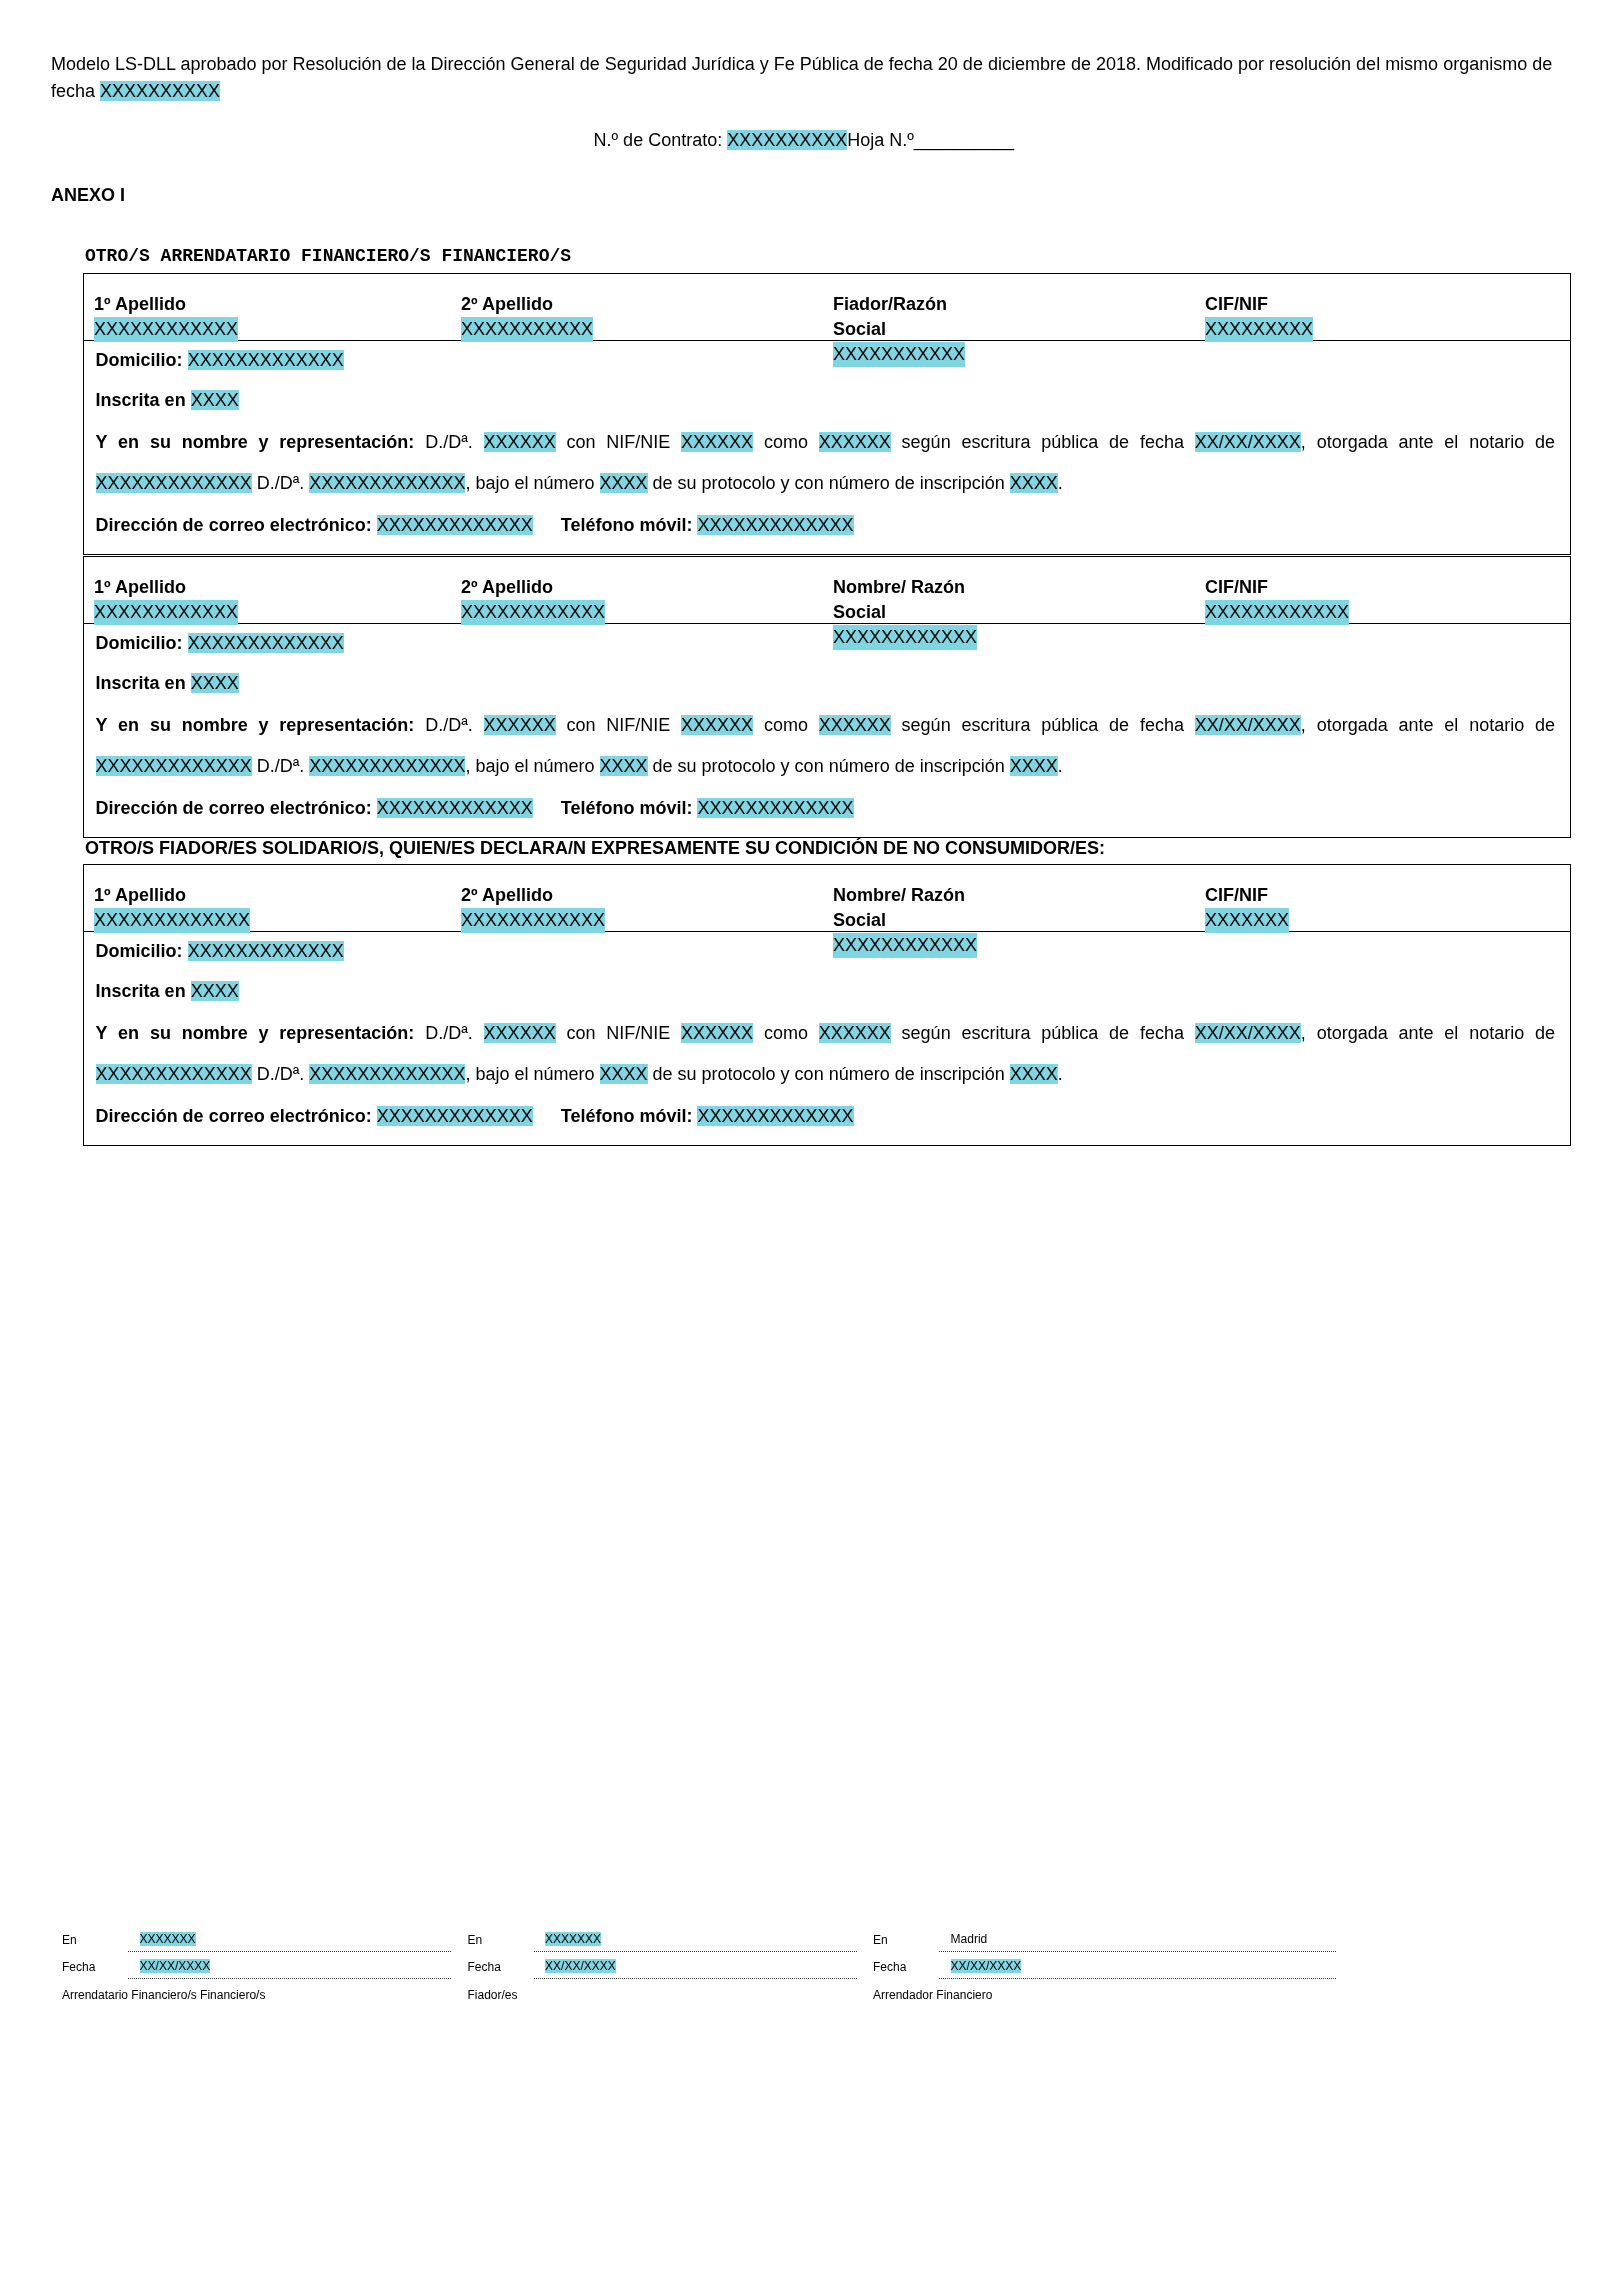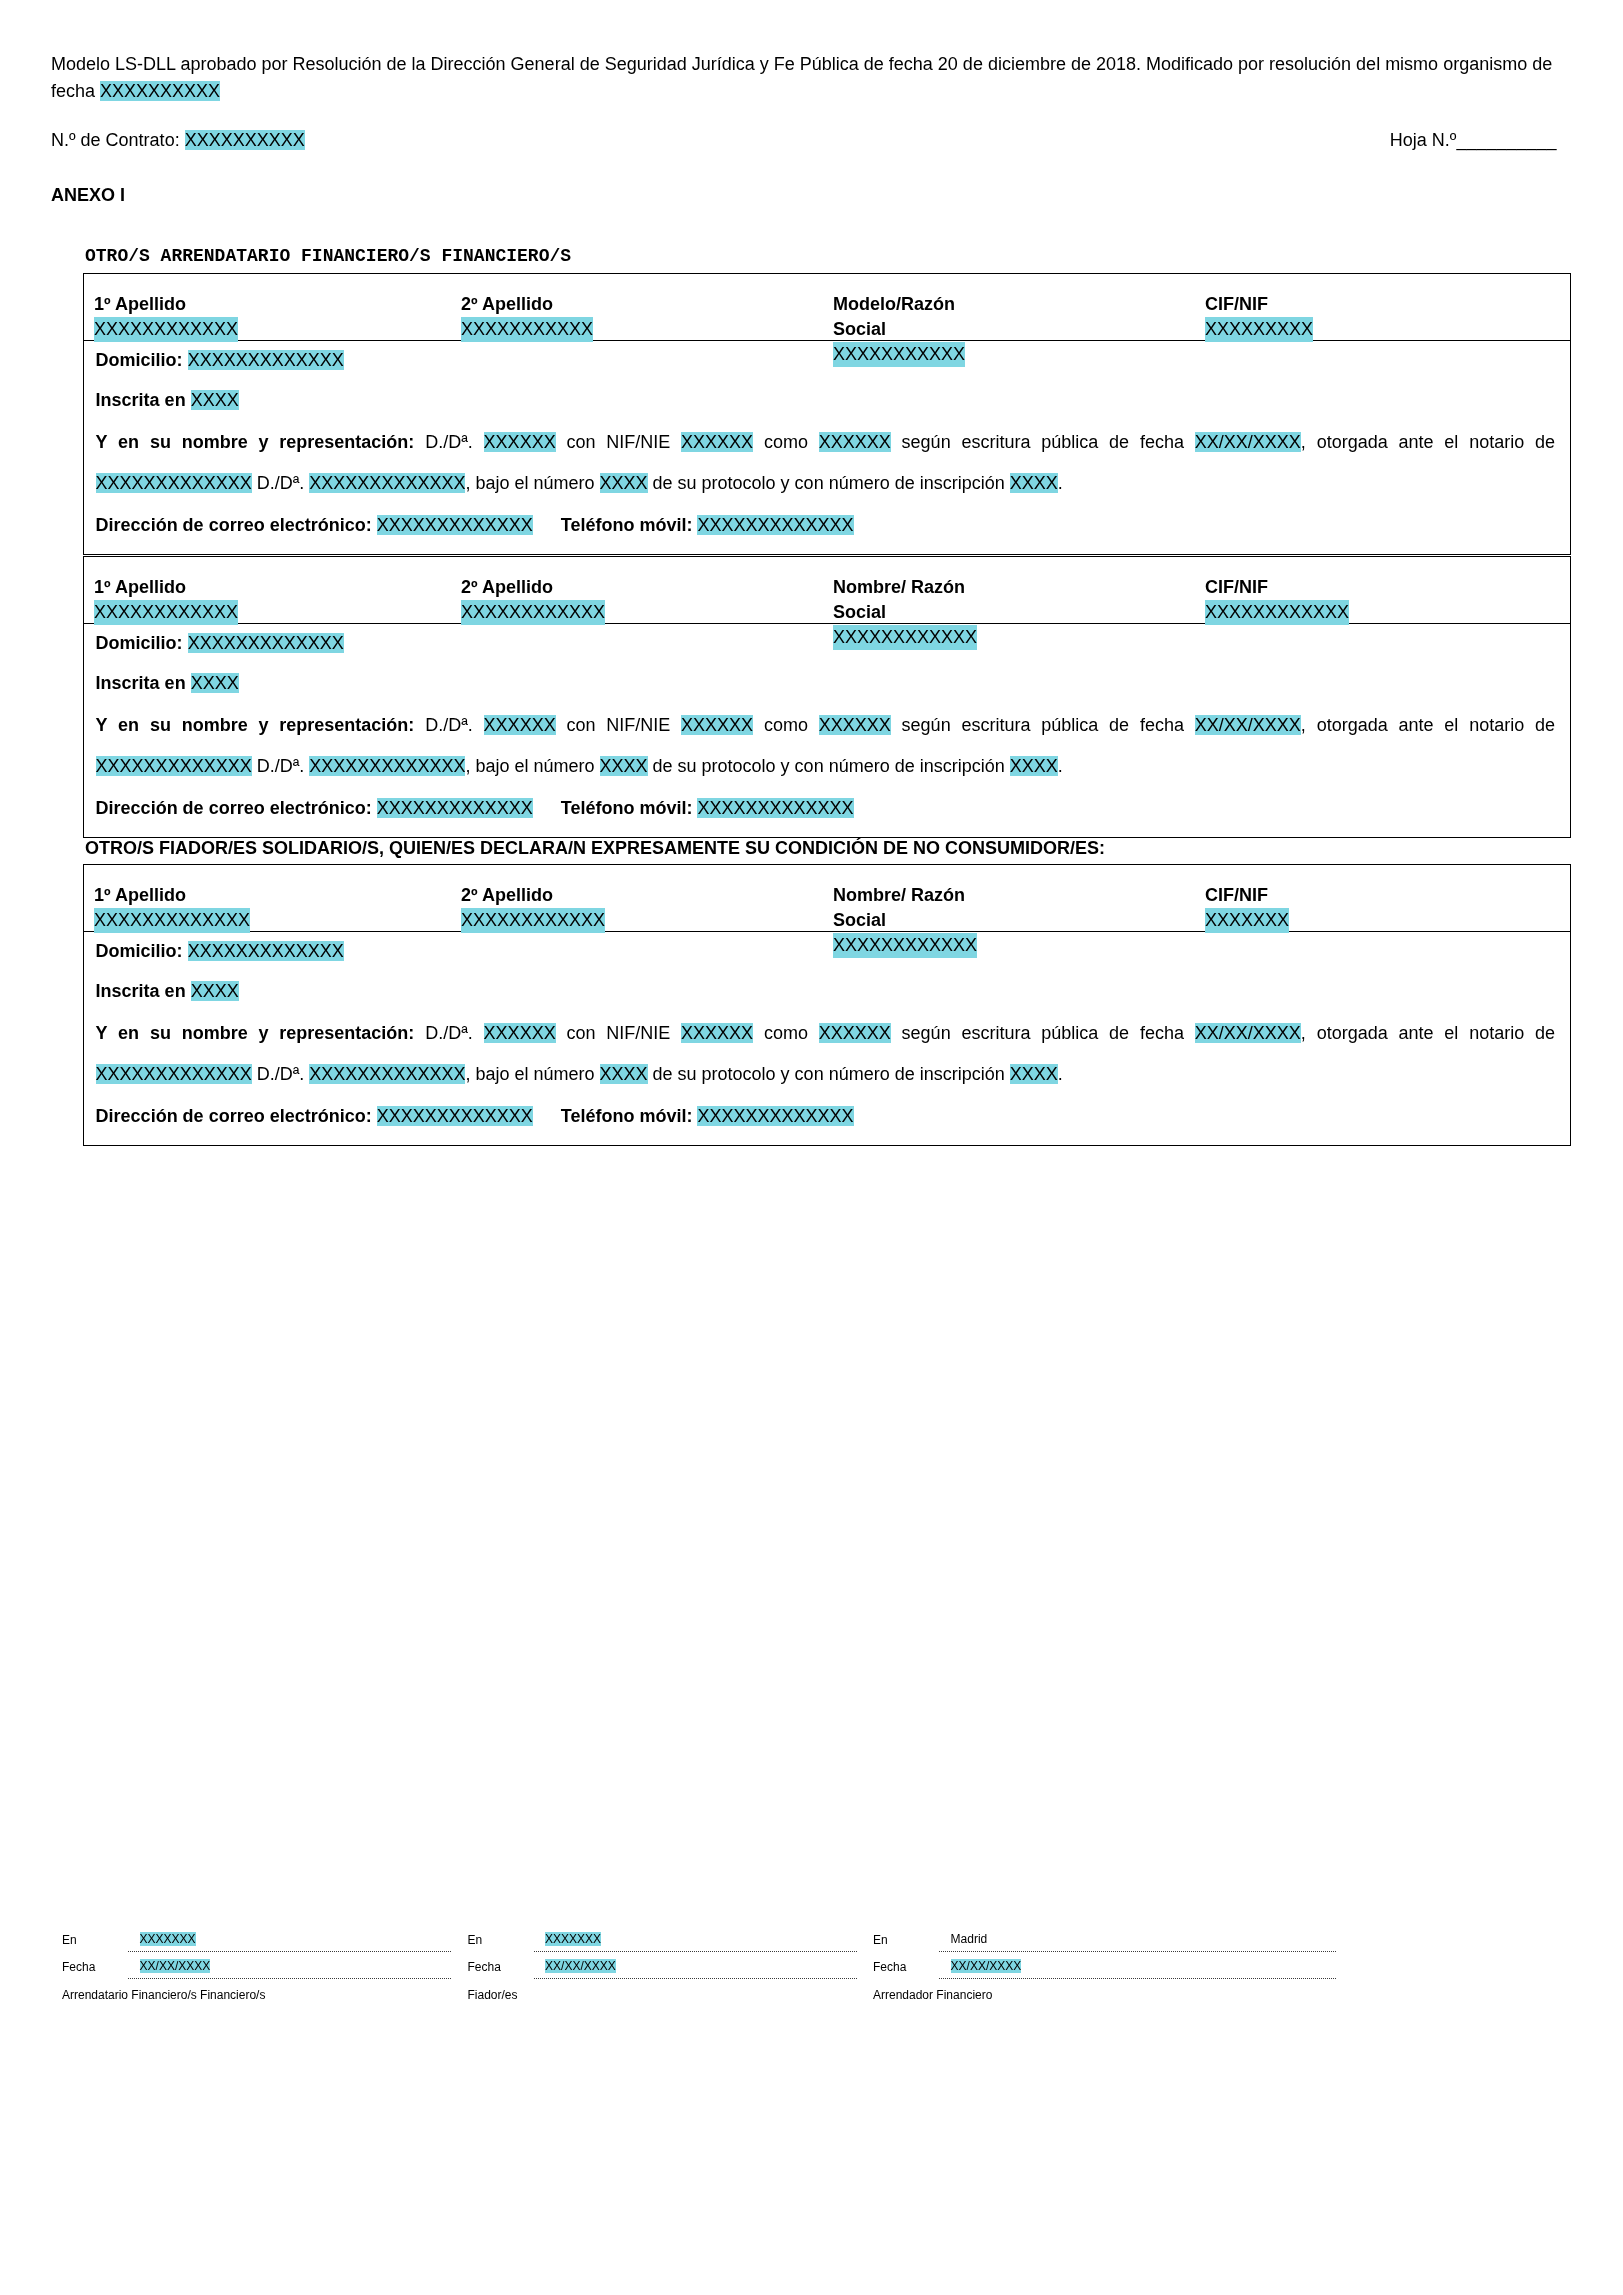--- a/index.html
+++ b/index.html
@@ -39,21 +39,21 @@
   }
 
   .contract-row {
     position: absolute;
     left: 51px;
     top: 128px;
     width: 1522px;
     font-size: 18px;
     line-height: 25px;
     display: flex;
-    justify-content: space-between;
+    justify-content: center;
     align-items: baseline;
   }
   .contract-left { white-space: pre; }
   .contract-right { white-space: pre; padding-right: 16.5px; }
 
   .anexo {
     position: absolute;
     left: 51px;
     top: 184px;
     font-size: 18px;
@@ -186,21 +186,21 @@
     <div class="namerow">
       <div class="col c1">
         <span class="lbl">1º Apellido</span>
         <span class="val hl">XXXXXXXXXXXX</span>
       </div>
       <div class="col c2">
         <span class="lbl">2º Apellido</span>
         <span class="val hl">XXXXXXXXXXX</span>
       </div>
       <div class="col c3">
-        <span class="lbl">Modelo/Razón</span>
+        <span class="lbl">Fiador/Razón</span>
         <span class="lbl" style="display:block;">Social</span>
         <span class="val hl">XXXXXXXXXXX</span>
       </div>
       <div class="col c4">
         <span class="lbl">CIF/NIF</span>
         <span class="val hl">XXXXXXXXX</span>
       </div>
     </div>
     <div class="body-rows">
       <div class="line"><b>Domicilio:</b> <span class="hl">XXXXXXXXXXXXX</span></div>

